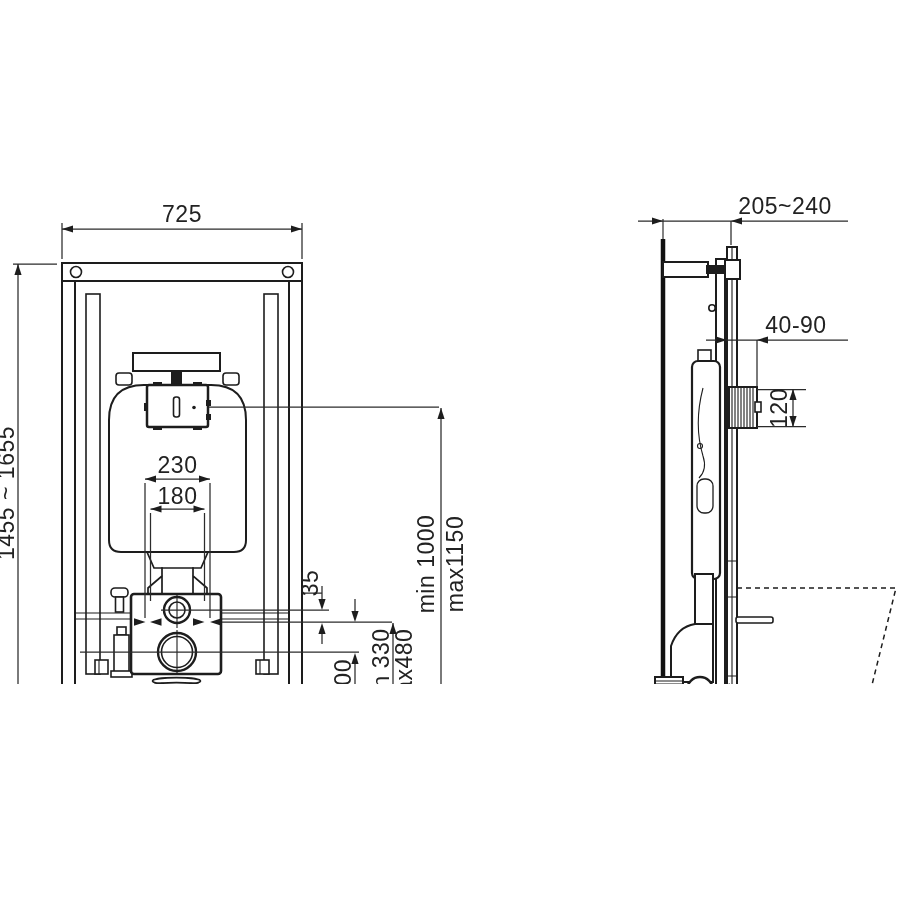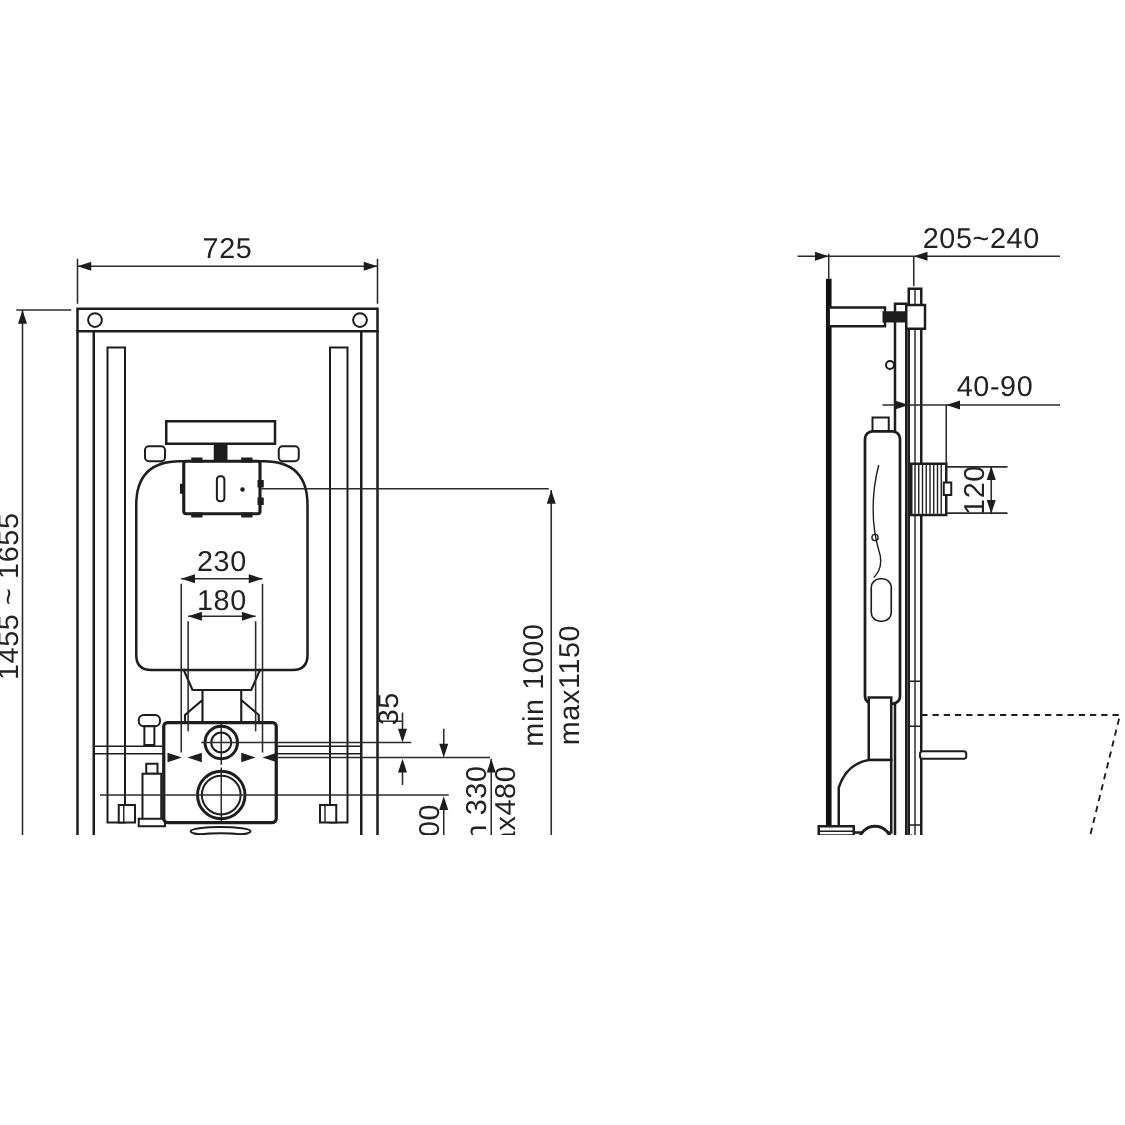--- a/index.html
+++ b/index.html
@@ -1,17 +1,17 @@
 <!DOCTYPE html>
 <html><head>
 <meta charset="utf-8">
 <style>
   html,body{margin:0;padding:0;background:#ffffff;}
   .canvas{position:relative;width:900px;height:668px;background:#ffffff;overflow:hidden;
-          font-family:"Liberation Sans", sans-serif;}
+          font-family:"Liberation Sans", sans-serif;margin-top:16px;}
   svg{display:block;}
   
   .ln  {stroke:#1d1d1d;stroke-width:1.7;fill:none;stroke-linecap:square;}
   .ln2 {stroke:#1d1d1d;stroke-width:2.3;fill:none;}
   .thin{stroke:#1d1d1d;stroke-width:1.1;fill:none;}
   .fw  {fill:#ffffff;stroke:#1d1d1d;stroke-width:2;}
   .fw1 {fill:#ffffff;stroke:#1d1d1d;stroke-width:1.6;}
   .blk {fill:#1d1d1d;stroke:none;}
   .dim {stroke:#2b2b2b;stroke-width:1.25;fill:none;}
   .arr {fill:#1d1d1d;stroke:none;}

